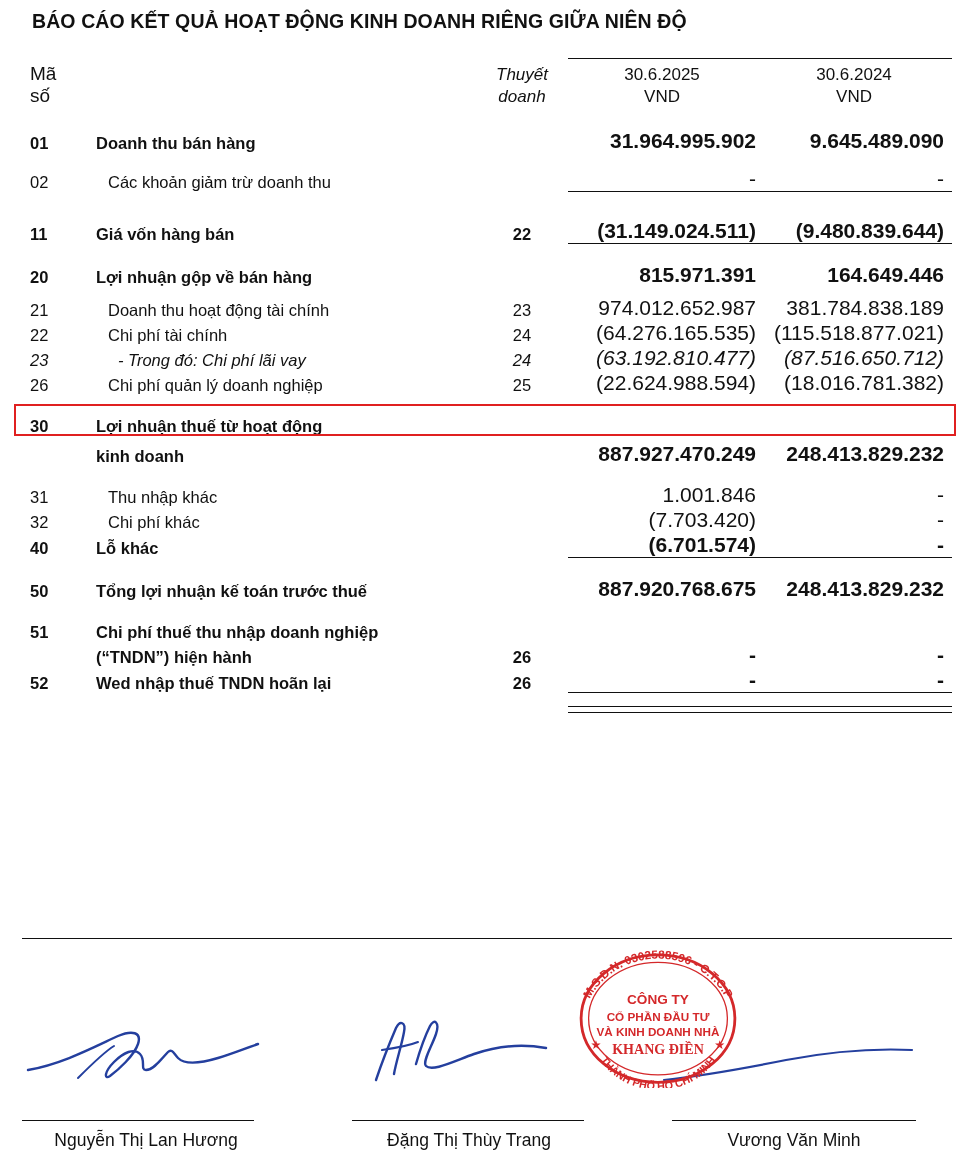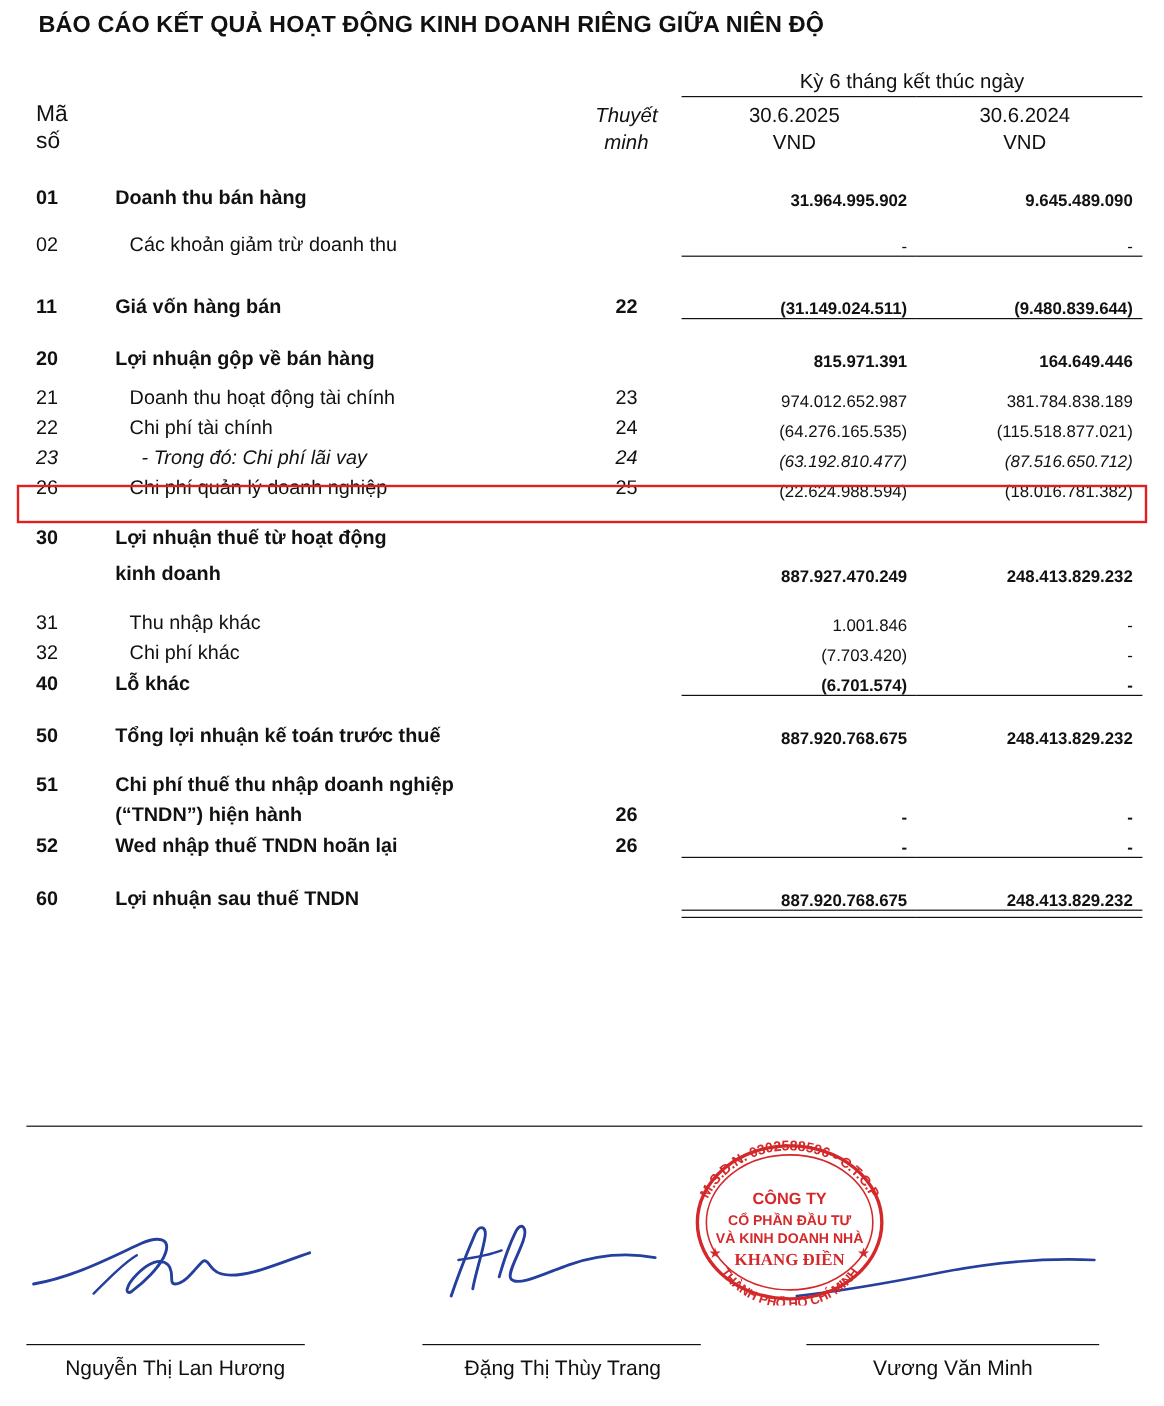--- a/index.html
+++ b/index.html
@@ -57,21 +57,21 @@
     padding-left: 8px !important;
     font-size: 16.5px;
   }
   .note {
     text-align: center;
     font-size: 16.5px;
   }
   .num {
     text-align: right;
     padding-right: 8px !important;
-    font-size: 14px;
+    font-size: 21px;
     white-space: nowrap;
   }
   .label {
     text-align: left;
     padding-left: 12px !important;
     white-space: nowrap;
   }
   .label.indent1 { padding-left: 24px !important; }
   .label.indent2 { padding-left: 34px !important; }
 
@@ -189,39 +189,33 @@
         <col class="c-note">
         <col class="c-cur">
         <col class="c-prev">
     </colgroup>
     <tbody>
 
       <tr>
         <td></td>
           <td></td>
           <td></td>
-        <td class="hdr-period" colspan="2">Kỳ 6 tháng kết thúc ngày</td>
-      </tr>
-      <tr>
-        <td></td>
-          <td></td>
-          <td></td>
         <td class="hdr-rule" colspan="2" style="height:4px;"></td>
       </tr>
       <tr>
         <td class="hdr-left">Mã</td>
         <td></td>
         <td class="hdr-mid">Thuyết</td>
         <td class="num hdr-sub" style="text-align:center">30.6.2025</td>
         <td class="num hdr-sub" style="text-align:center">30.6.2024</td>
       </tr>
       <tr>
         <td class="hdr-left">số</td>
         <td></td>
-        <td class="hdr-mid">minh</td>
+        <td class="hdr-mid">doanh</td>
         <td class="num hdr-sub" style="text-align:center">VND</td>
         <td class="num hdr-sub" style="text-align:center">VND</td>
       </tr>
 
       <tr class="spacer">
           <td colspan="5"></td>
         </tr>
 
       <tr class="row tall bold">
         <td class="code">01</td>
@@ -412,27 +406,20 @@
         <td></td>
           <td></td>
           <td></td>
         <td class="underline-cell"></td>
         <td class="underline-cell"></td>
       </tr>
       <tr class="spacer-sm">
           <td colspan="5"></td>
         </tr>
 
-      <tr class="row tall bold">
-        <td class="code">60</td>
-        <td class="label">Lợi nhuận sau thuế TNDN</td>
-        <td class="note"></td>
-        <td class="num">887.920.768.675</td>
-        <td class="num">248.413.829.232</td>
-      </tr>
       <tr>
         <td></td>
           <td></td>
           <td></td>
         <td class="dblline-cell"></td>
         <td class="dblline-cell"></td>
       </tr>
     </tbody>
   </table>
 

